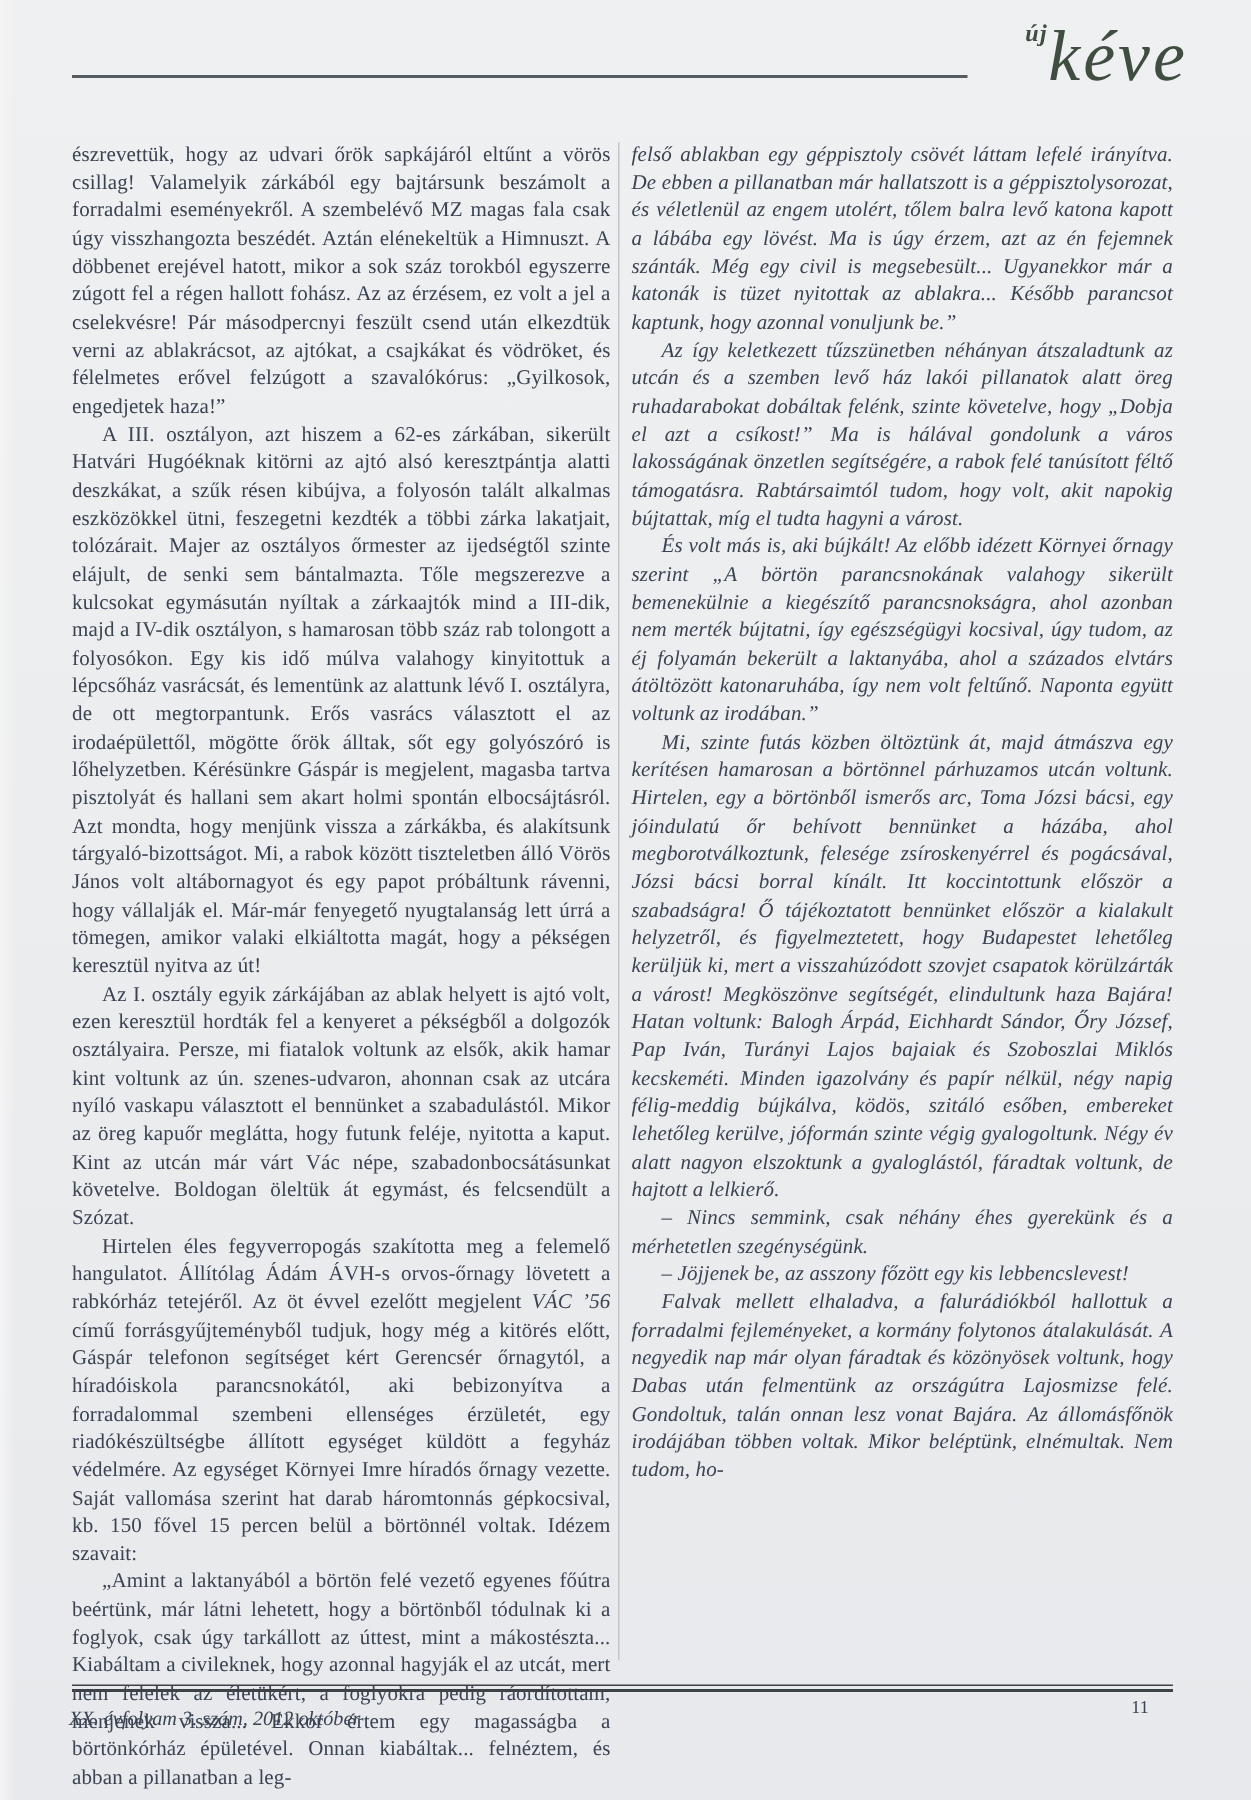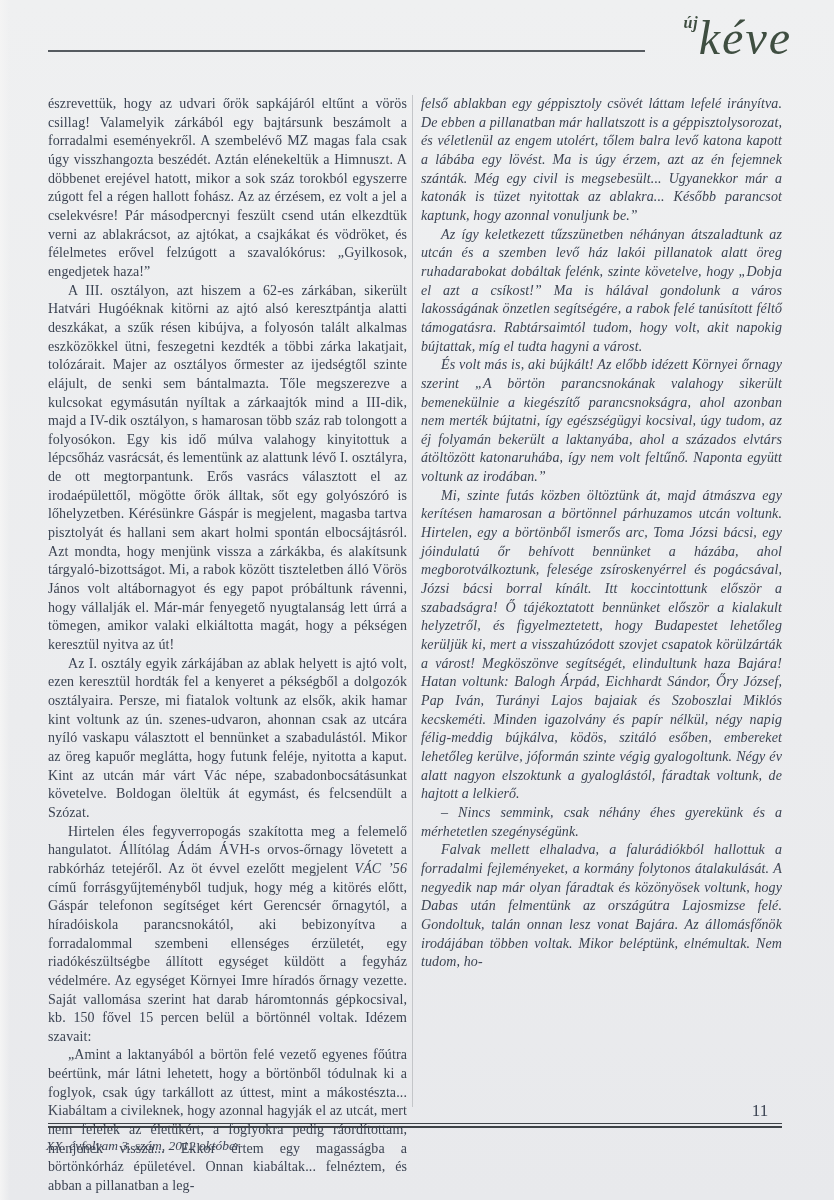--- a/index.html
+++ b/index.html
@@ -61,22 +61,22 @@
   .footer-rule{
     position:absolute;left:48px;top:1123px;width:734px;height:2px;
     border-top:1px solid #3e4348;
     border-bottom:2px solid #3e4348;
   }
   .footer-issue{
     position:absolute;left:46px;top:1138px;
     font-style:italic;font-size:13.5px;color:var(--text);
   }
   .footer-pagenum{
-    position:absolute;left:748px;top:1101px;width:24px;
-    font-size:17px;color:var(--text);text-align:center;
+    position:absolute;left:748px;top:1131px;width:24px;
+    font-size:12px;color:var(--text);text-align:center;
   }
 </style>
 </head>
 <body>
 
 <div class="page">
 
   <div class="header-rule"></div>
 
   <div class="logo">
@@ -91,20 +91,21 @@
         <p class="para indent">Hirtelen éles fegyverropogás szakította meg a felemelő hangulatot. Állítólag Ádám ÁVH-s orvos-őrnagy lövetett a rabkórház tetejéről. Az öt évvel ezelőtt megjelent <i>VÁC ’56</i> című forrásgyűjteményből tudjuk, hogy még a kitörés előtt, Gáspár telefonon segítséget kért Gerencsér őrnagytól, a híradóiskola parancsnokától, aki bebizonyítva a forradalommal szembeni ellenséges érzületét, egy riadókészültségbe állított egységet küldött a fegyház védelmére. Az egységet Környei Imre híradós őrnagy vezette. Saját vallomása szerint hat darab háromtonnás gépkocsival, kb. 150 fővel 15 percen belül a börtönnél voltak. Idézem szavait:</p>
         <p class="para indent">„Amint a laktanyából a börtön felé vezető egyenes főútra beértünk, már látni lehetett, hogy a börtönből tódulnak ki a foglyok, csak úgy tarkállott az úttest, mint a mákostészta... Kiabáltam a civileknek, hogy azonnal hagyják el az utcát, mert nem felelek az életükért, a foglyokra pedig ráordítottam, menjenek vissza... Ekkor értem egy magasságba a börtönkórház épületével. Onnan kiabáltak... felnéztem, és abban a pillanatban a leg-</p>
       </div>
     <div class="col-divider"></div>
     <div class="column right" id="col-1">
         <p class="para">felső ablakban egy géppisztoly csövét láttam lefelé irányítva. De ebben a pillanatban már hallatszott is a géppisztolysorozat, és véletlenül az engem utolért, tőlem balra levő katona kapott a lábába egy lövést. Ma is úgy érzem, azt az én fejemnek szánták. Még egy civil is megsebesült... Ugyanekkor már a katonák is tüzet nyitottak az ablakra... Később parancsot kaptunk, hogy azonnal vonuljunk be.”</p>
         <p class="para indent">Az így keletkezett tűzszünetben néhányan átszaladtunk az utcán és a szemben levő ház lakói pillanatok alatt öreg ruhadarabokat dobáltak felénk, szinte követelve, hogy  „Dobja el azt a csíkost!” Ma is hálával gondolunk a város lakosságának önzetlen segítségére, a rabok felé tanúsított féltő támogatásra. Rabtársaimtól tudom, hogy volt, akit napokig bújtattak, míg el tudta hagyni a várost.</p>
         <p class="para indent">És volt más is, aki bújkált! Az előbb idézett Környei őrnagy szerint „A börtön parancsnokának valahogy sikerült bemenekülnie a kiegészítő parancsnokságra, ahol azonban nem merték bújtatni, így egészségügyi kocsival, úgy tudom, az éj folyamán bekerült a laktanyába, ahol a százados elvtárs átöltözött katonaruhába, így nem volt feltűnő. Naponta együtt voltunk az irodában.”</p>
         <p class="para indent">Mi, szinte futás közben öltöztünk át, majd átmászva egy kerítésen hamarosan a börtönnel párhuzamos utcán voltunk. Hirtelen, egy a börtönből ismerős arc, Toma Józsi bácsi, egy jóindulatú őr behívott bennünket a házába, ahol megborotválkoztunk, felesége zsíroskenyérrel és pogácsával, Józsi bácsi borral kínált. Itt koccintottunk először a szabadságra! Ő tájékoztatott bennünket először a kialakult helyzetről, és figyelmeztetett, hogy Budapestet lehetőleg kerüljük ki, mert a visszahúzódott szovjet csapatok körülzárták a várost! Megköszönve segítségét, elindultunk haza Bajára! Hatan voltunk: Balogh Árpád, Eichhardt Sándor, Őry József, Pap Iván, Turányi Lajos bajaiak és Szoboszlai Miklós kecskeméti. Minden igazolvány és papír nélkül, négy napig félig-meddig bújkálva, ködös, szitáló esőben, embereket lehetőleg kerülve, jóformán szinte végig gyalogoltunk. Négy év alatt nagyon elszoktunk a gyaloglástól, fáradtak voltunk, de hajtott a lelkierő.</p>
         <p class="para indent">– Nincs semmink, csak néhány éhes gyerekünk és a mérhetetlen szegénységünk.</p>
+        <p class="para indent">– Jöjjenek be, az asszony főzött egy kis lebbencslevest!</p>
         <p class="para indent">Falvak mellett elhaladva, a falurádiókból hallottuk  a forradalmi fejleményeket, a kormány folytonos átalakulását. A negyedik nap már olyan fáradtak és közönyösek voltunk, hogy Dabas után felmentünk az országútra Lajosmizse felé. Gondoltuk, talán onnan lesz vonat Bajára. Az állomásfőnök irodájában többen voltak. Mikor beléptünk, elnémultak. Nem tudom, ho-</p>
       </div>
   </div>
 
   <div class="footer-rule"></div>
   <div class="footer-issue">XX. évfolyam 3. szám, 2012 október</div>
   <div class="footer-pagenum">11</div>
 
 </div>
 

